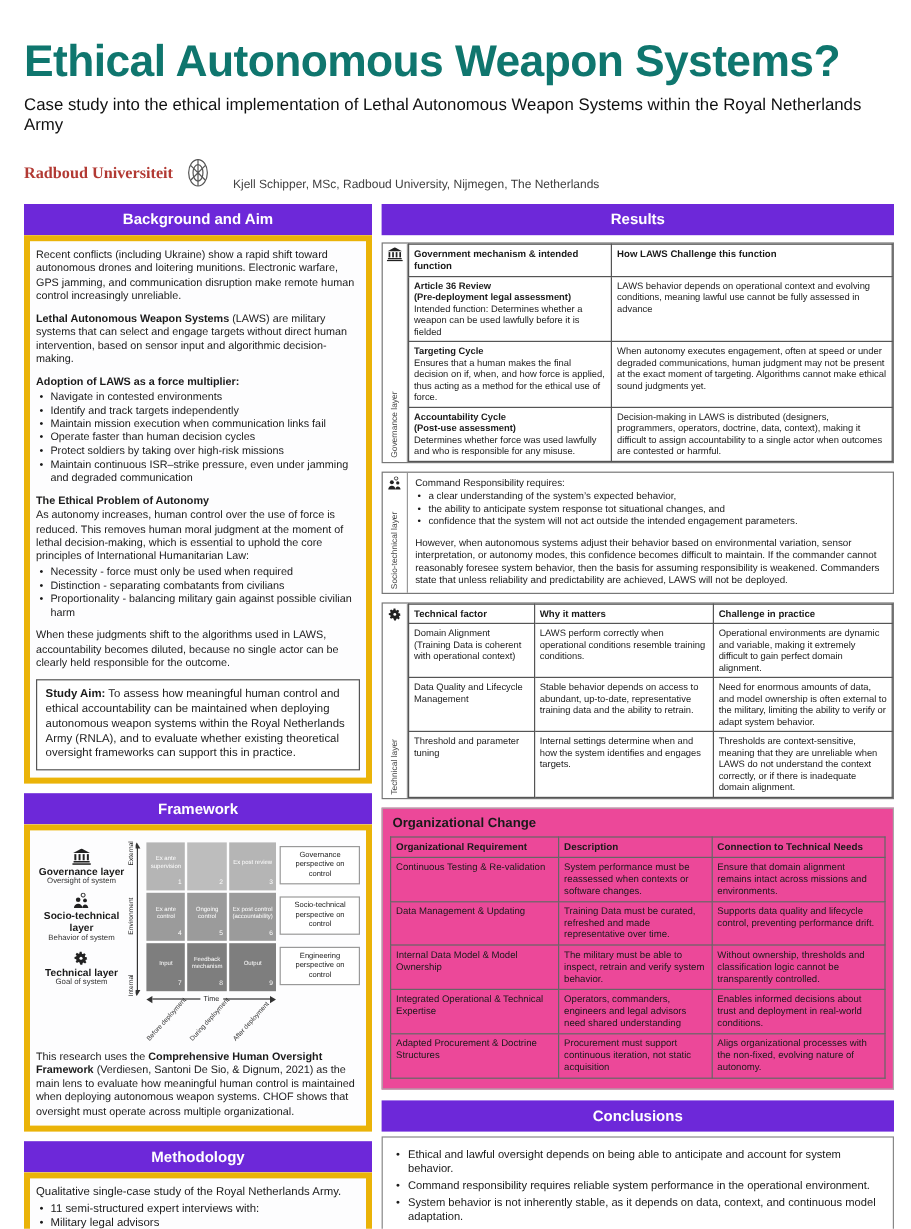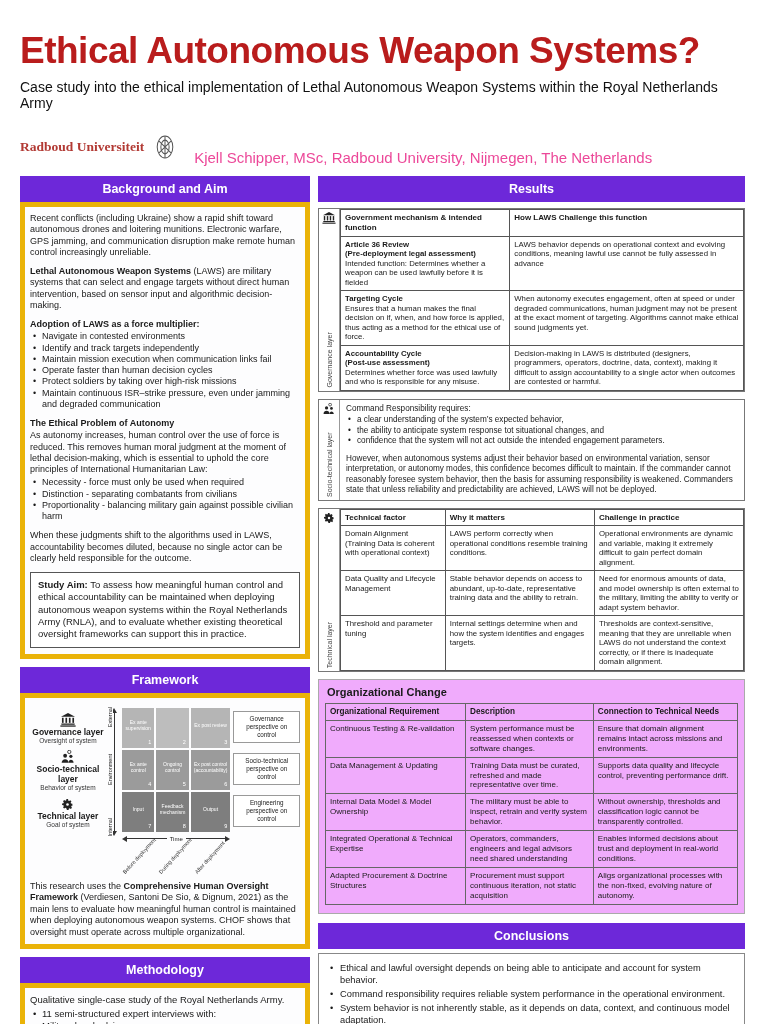--- a/index.html
+++ b/index.html
@@ -1,26 +1,26 @@
 <!DOCTYPE html>
 <html><head>
 <meta charset="utf-8">
 <style>
   * { margin:0; padding:0; box-sizing:border-box; }
   html,body { width:759px; height:1024px; background:#ffffff; overflow:hidden;
     font-family:"Liberation Sans","DejaVu Sans",sans-serif; color:#1a1a1a; }
   .poster { width:759px; height:1024px; padding:8px 14px 6px 20px; }
 
   
-  .hdr-title { font-size:37px; font-weight:700; letter-spacing:-0.5px; margin-top:22px; color:#b91c1c; }
+  .hdr-title { font-size:37px; font-weight:700; letter-spacing:-0.5px; margin-top:22px; color:#0f766e; }
   .hdr-sub { font-size:14px; margin-top:7px; color:#111; }
   .hdr-authorrow { display:flex; align-items:center; margin-top:16px; margin-bottom:10px; }
   .logo-text { font-family:"Liberation Serif","DejaVu Serif",serif; font-weight:700; font-size:13.5px; color:#b23a34; }
   .seal { margin-left:10px; }
-  .hdr-author { font-size:15px; margin-left:18px; color:#ec4899;margin-top:22px; }
+  .hdr-author { font-size:10px; margin-left:18px; color:#404040;margin-top:22px; }
 
   
   .cols { display:flex; gap:8px; }
   .col-left { width:290px; flex:none; }
   .col-right { width:427px; flex:none; }
 
   
   .redbar { background:#6d28d9; color:#fff; font-weight:700; font-size:12.5px;
     text-align:center; padding:6px 0; }
   .secbody { border:5px solid #eab308; background:#fdfdfe; padding:6px 5px; }
@@ -81,21 +81,21 @@
   table { border-collapse:collapse; width:100%; }
   .rt td, .rt th { border:1px solid #555; padding:3px 4px; font-size:7.8px; line-height:1.22;
     vertical-align:top; text-align:left; }
   .rt th { font-weight:700; font-size:8px; }
   .ct { font-weight:700; display:block; }
   .socio { flex:1; padding:4px 6px; font-size:8.2px; line-height:1.28; }
   .socio ul { list-style:none; margin:1px 0 7px; }
   .socio li { padding-left:11px; position:relative; }
   .socio li::before { content:"•"; position:absolute; left:2px; }
 
-  .orgbox { border:1px solid #aaa; background:#f0abfc; padding:6px 6px 8px; margin-bottom:9px; }
+  .orgbox { border:1px solid #aaa; background:#ec4899; padding:6px 6px 8px; margin-bottom:9px; }
   .orgbox h3 { font-size:11px; margin:0 0 5px 2px; }
   .ot td, .ot th { border:1px solid #666; padding:3px 4px; font-size:8px; line-height:1.24;
     vertical-align:top; text-align:left; }
   .ot th { font-weight:700; font-size:8.2px; }
 
   .concbody { border:1px solid #888; background:#fff; padding:8px 8px; font-size:9.3px; line-height:1.3; margin-top:4px; }
   .concbody ul { list-style:none; }
   .concbody li { padding-left:13px; position:relative; margin-bottom:2px; }
   .concbody li::before { content:"•"; position:absolute; left:3px; }
 

